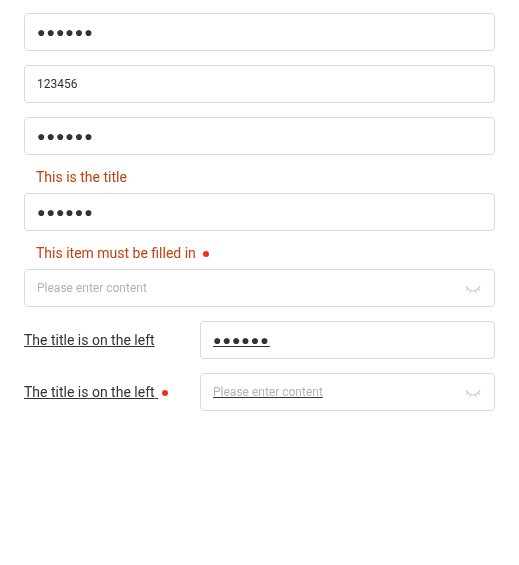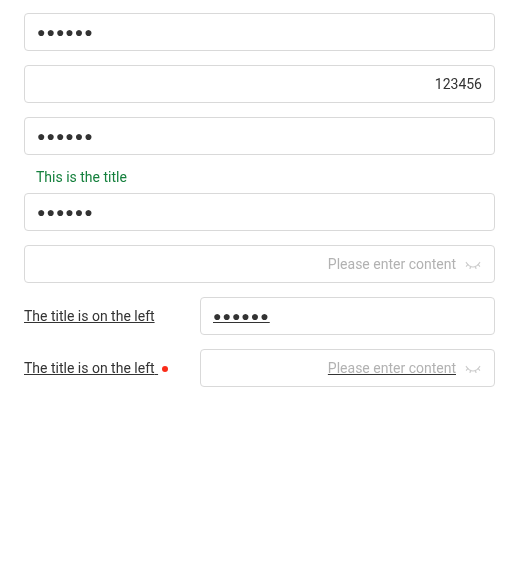--- a/index.html
+++ b/index.html
@@ -18,21 +18,21 @@
   .field + .field {
     margin-top: 14px;
   }
   .group-gap {
     margin-top: 44px;
   }
   .label-top {
     display: block;
     padding: 0 0 8px 12px;
     font-size: 14px;
-    color: #15803d;
+    color: #c2410c;
   }
   .required-dot {
     display: inline-block;
     width: 6px;
     height: 6px;
     border-radius: 50%;
     background: #fa2c19;
     vertical-align: middle;
     margin-left: 4px;
   }
@@ -44,27 +44,26 @@
     height: 38px;
     border: 1px solid #d9d9d9;
     border-radius: 4px;
     background: #fff;
     padding: 0 12px;
   }
   .input-wrap input {
     flex: 1;
     border: none;
     outline: none;
-    font-size: 14px;
+    font-size: 12px;
     color: #333;
     background: transparent;
     font-family: inherit;
     padding: 0;
     height: 100%;
-    text-align: right;
   }
   .input-wrap input::placeholder {
     color: #b2b2b2;
   }
   .mask-dots {
     flex: 1;
     font-size: 14px;
     color: #333;
     letter-spacing: 1px;
     line-height: 1;
@@ -123,20 +122,24 @@
 </div>
 
 <div class="field group-gap">
   <span class="label-top">This is the title</span>
   <div class="input-wrap">
     <span class="mask-dots">●●●●●●</span>
   </div>
 </div>
 
 <div class="field group-gap">
+  <span class="label-top">
+    <span>This item must be filled in</span>
+    <span class="required-dot"></span>
+  </span>
   <div class="input-wrap">
     <input type="text" placeholder="Please enter content" style="">
     <span class="eye-icon">
       <svg viewBox="0 0 24 24" fill="none" stroke="currentColor" stroke-width="1.6" stroke-linecap="round" stroke-linejoin="round">
         <path d="M3 10 C5.5 14, 9 16, 12 16 C15 16, 18.5 14, 21 10"></path>
         <line x1="5" y1="12.7" x2="3.2" y2="15"></line>
         <line x1="9" y1="15.2" x2="8" y2="18"></line>
         <line x1="15" y1="15.2" x2="16" y2="18"></line>
         <line x1="19" y1="12.7" x2="20.8" y2="15"></line>
       </svg>

